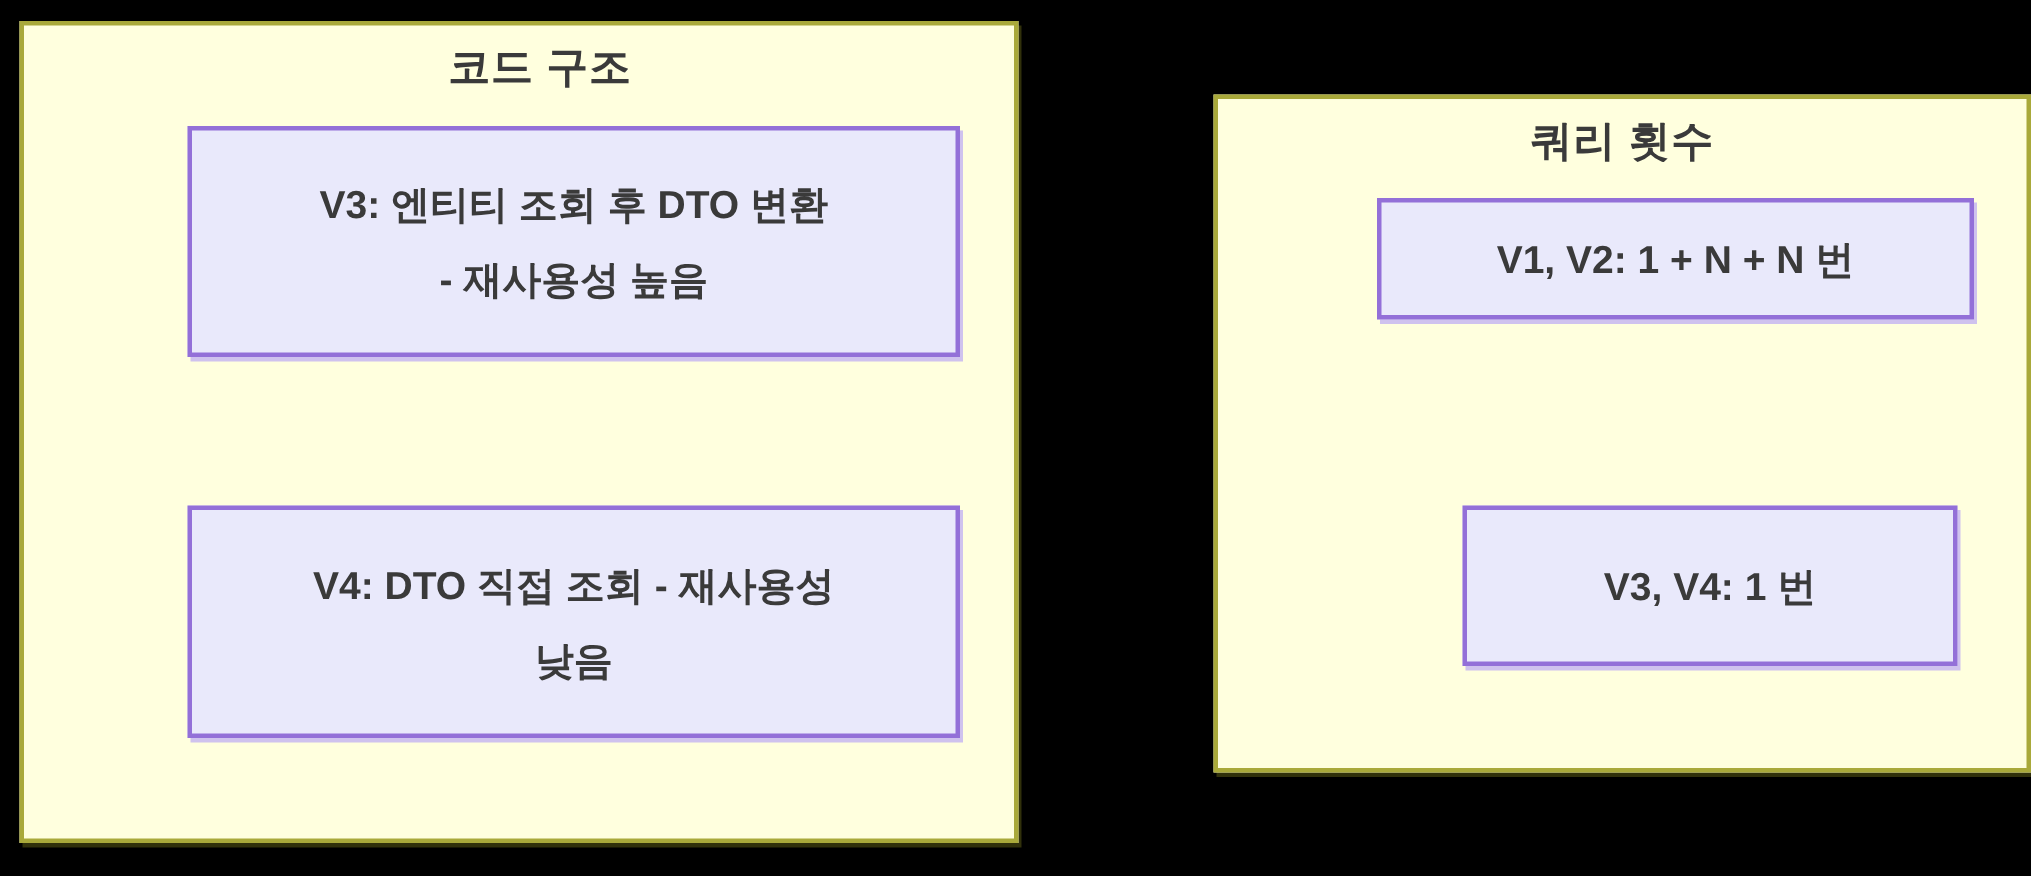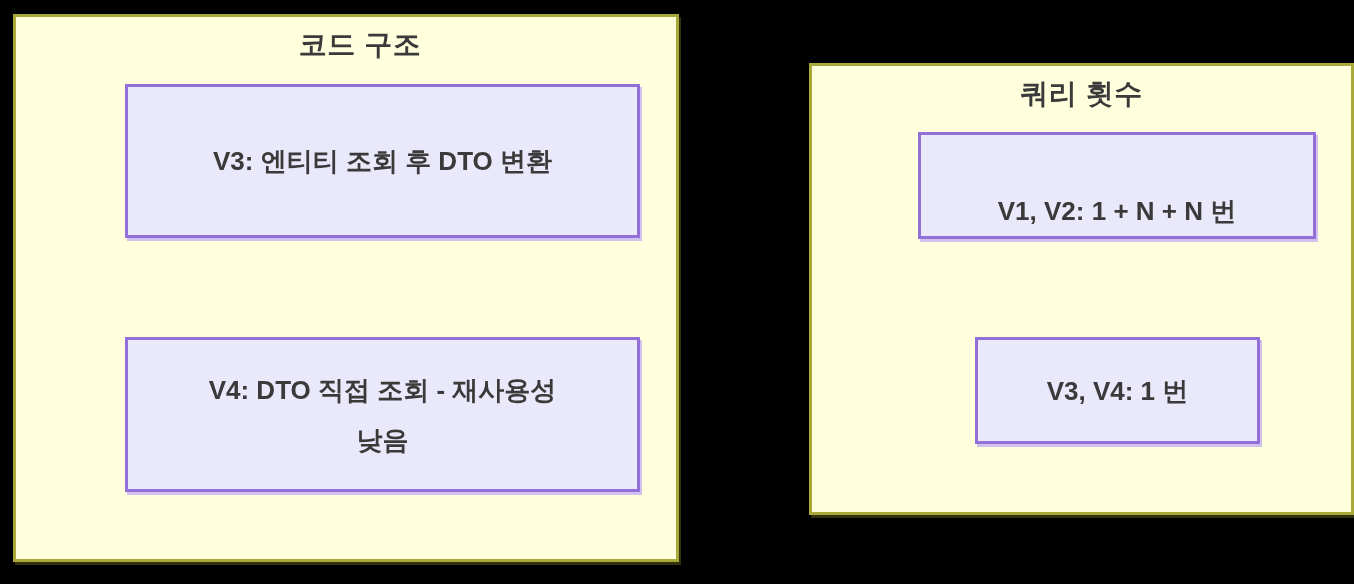--- a/index.html
+++ b/index.html
@@ -48,33 +48,34 @@
     align-items:center;
     justify-content:center;
     text-align:center;
     font-size:26px;
     font-weight:600;
     margin-left:36px;
   }
   .node .line{line-height:50px;white-space:nowrap;}
   .node-a{left:73px;top:67px;width:515px;height:154px;}
   .node-b{left:73px;top:320px;width:515px;height:155px;}
-  .node-c{left:70px;top:66px;width:398px;height:107px;justify-content:flex-end;}
-  .node-d{left:127px;top:271px;width:285px;height:107px;}
+  .node-c{left:70px;top:66px;width:398px;height:81px;}
+  .node-d{left:127px;top:271px;width:330px;height:107px;}
 </style>
 </head>
 <body>
 
 <div class="stage">
 
   <section class="group group-left">
     <h2 class="group-title">코드 구조</h2>
 
     <div class="node node-a">
       <div class="line">V3: 엔티티 조회 후 DTO 변환</div>
+      <div class="line">- 재사용성 높음</div>
     </div>
 
     <div class="node node-b">
       <div class="line">V4: DTO 직접 조회 - 재사용성</div>
       <div class="line">낮음</div>
     </div>
   </section>
 
   <section class="group group-right">
     <h2 class="group-title">쿼리 횟수</h2>

